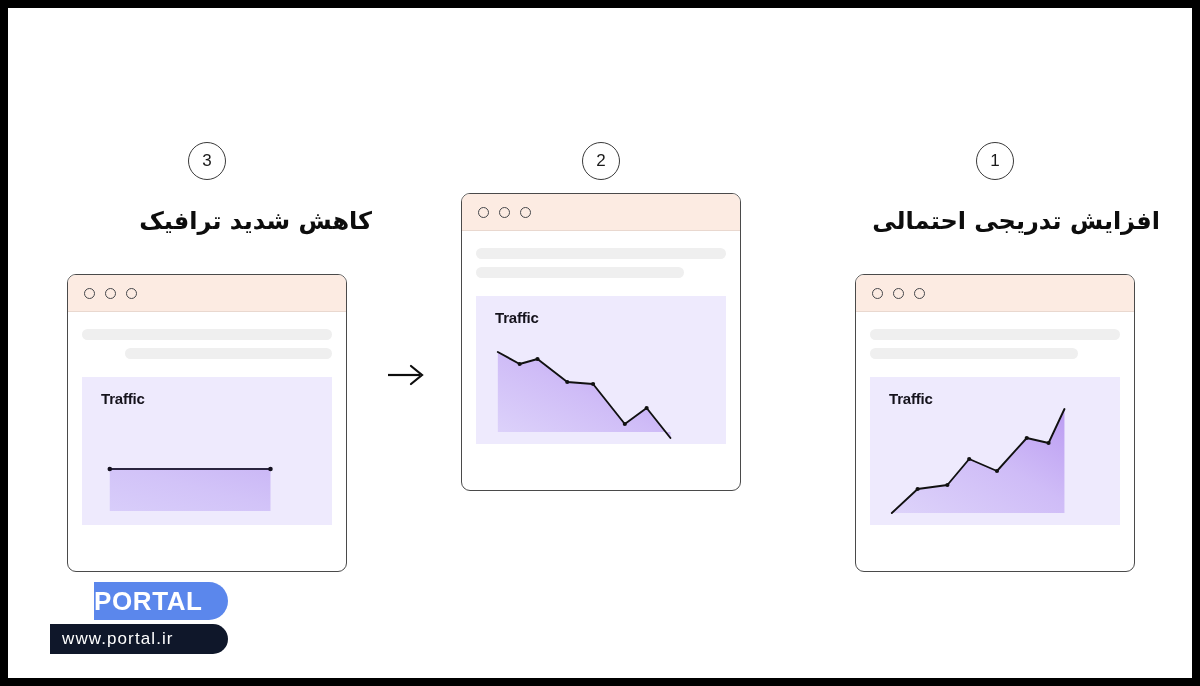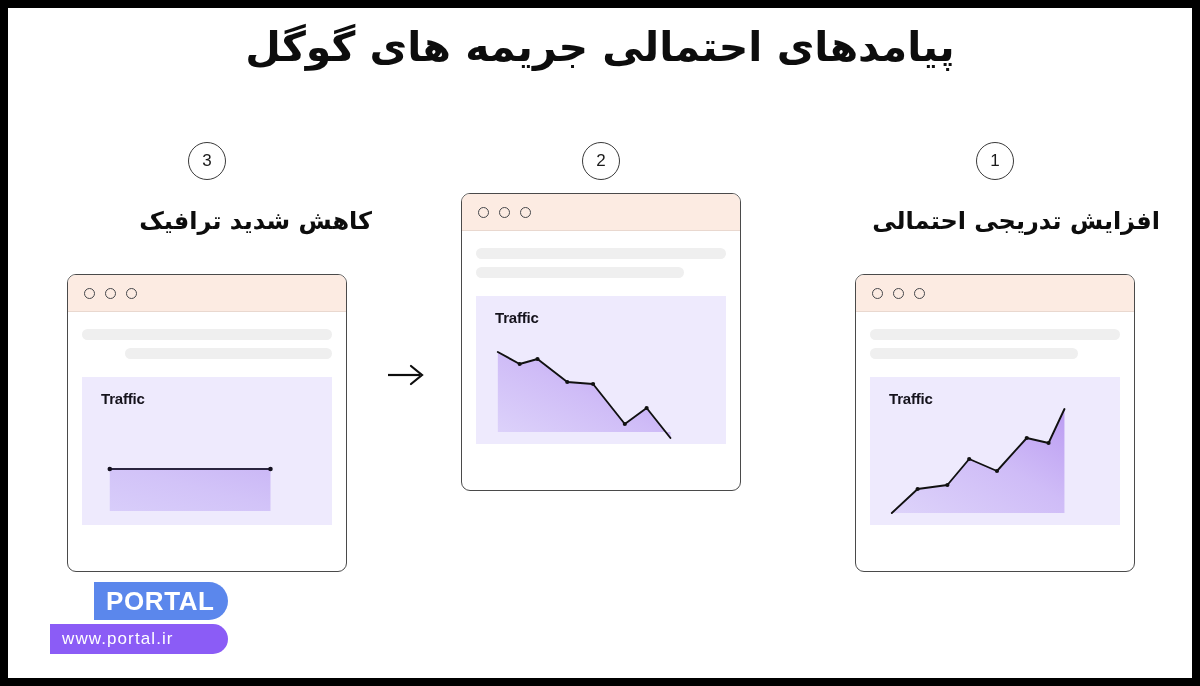--- a/index.html
+++ b/index.html
@@ -195,36 +195,35 @@
     z-index: 20;
   }
   .logo-top {
     width: 134px;
     height: 38px;
     background: #5b87ec;
     border-top-right-radius: 19px;
     border-bottom-right-radius: 19px;
     display: flex;
     align-items: center;
-    padding-left: 12px;
     box-sizing: border-box;
     direction: ltr;
   }
   .logo-top span {
     font-family: "Liberation Sans", sans-serif;
     font-weight: 700;
     font-size: 26px;
     color: #ffffff;
     letter-spacing: 0.6px;
   }
   .logo-bot {
     margin-top: 4px;
     width: 178px;
     height: 30px;
-    background: #8b5cf6;
+    background: #0f172a;
     border-top-right-radius: 15px;
     border-bottom-right-radius: 15px;
     display: flex;
     align-items: center;
     padding-left: 12px;
     box-sizing: border-box;
     direction: ltr;
   }
   .logo-bot span {
     font-family: "Liberation Sans", sans-serif;
@@ -232,21 +231,20 @@
     font-size: 17px;
     color: #ffffff;
     letter-spacing: 1.1px;
   }
 </style>
 </head>
 <body>
 
 <div class="canvas">
 
-  <div class="title">پیامدهای احتمالی جریمه های گوگل</div>
 
   <div class="columns">
 
     <div class="col">
       <div class="badge">
         <span>1</span>
       </div>
       <div class="step-head">افزایش تدریجی احتمالی</div>
 
       <div class="card-slot">

